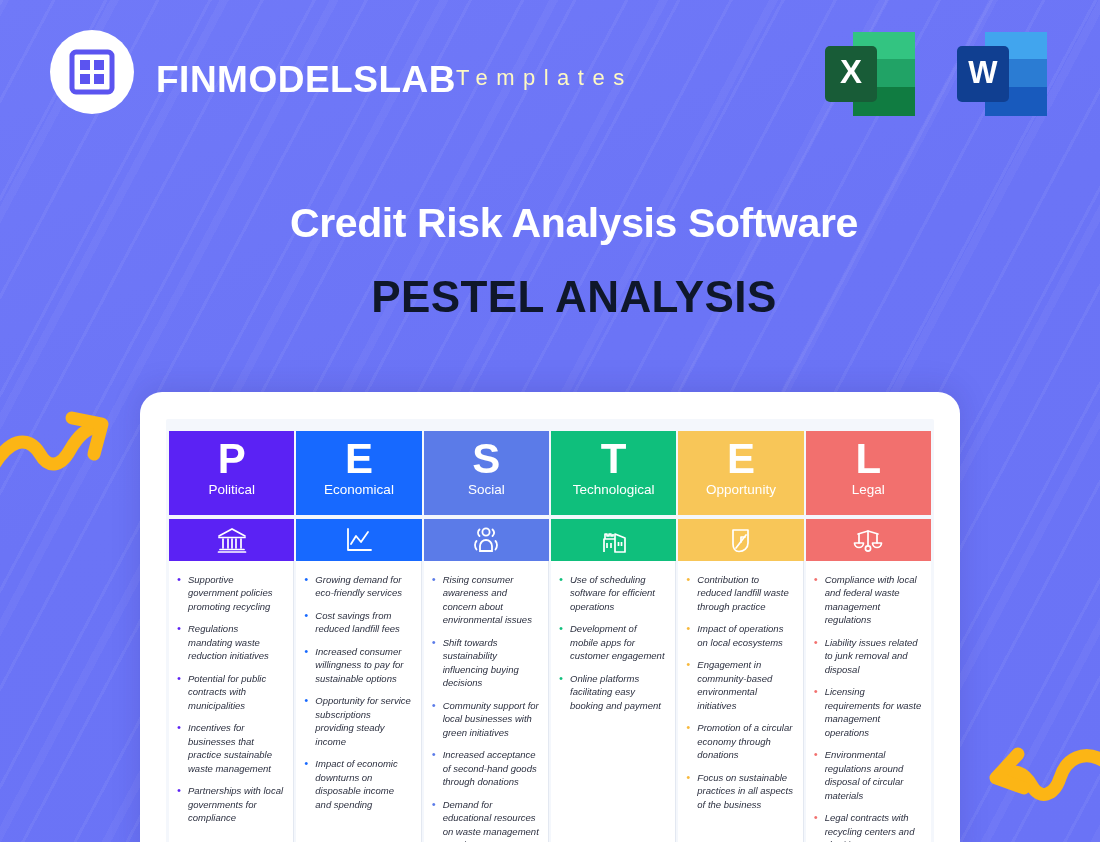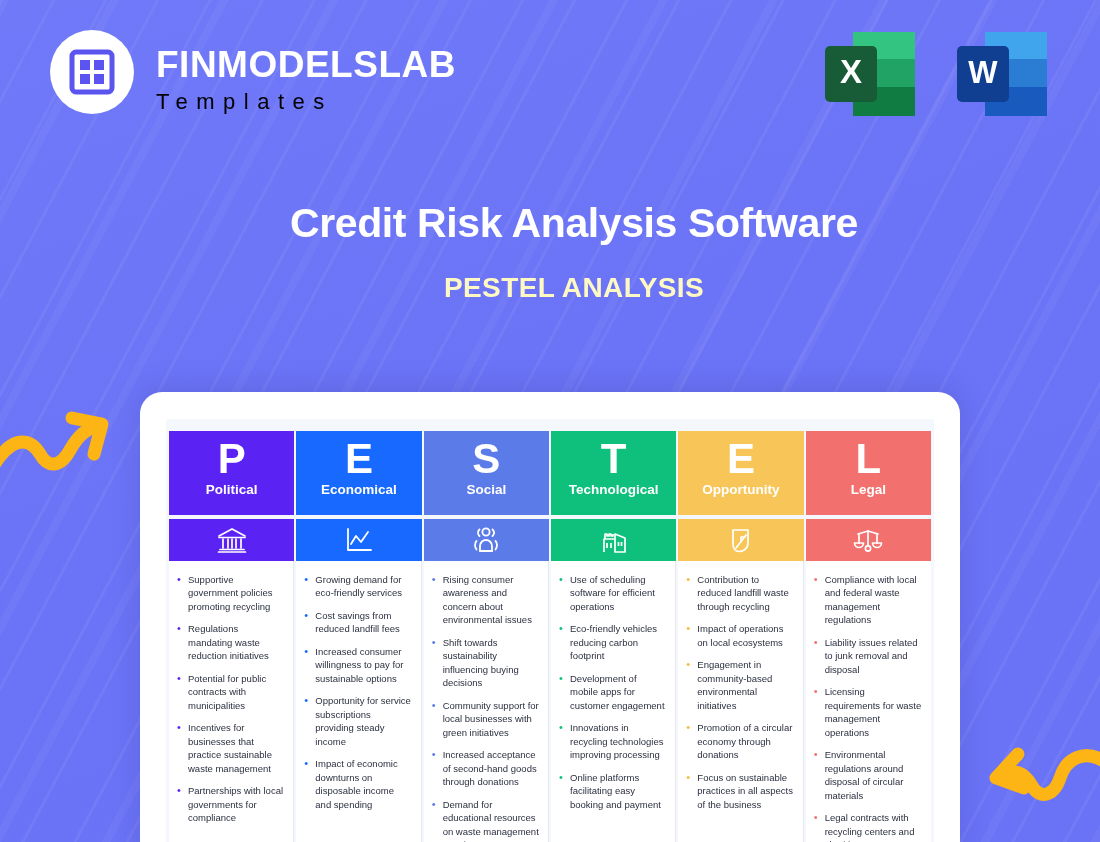--- a/index.html
+++ b/index.html
@@ -42,32 +42,32 @@
   .brand-mark {
     width: 84px;
     height: 84px;
     border-radius: 50%;
     background: #ffffff;
     display: flex;
     align-items: center;
     justify-content: center;
   }
 
-  .brand-text { display: flex; flex-direction: column; margin-top: 16px; }
+  .brand-text { display: flex; flex-direction: row; margin-top: 16px; }
 
   .brand-name {
     color: #ffffff;
     font-size: 37px;
     font-weight: 700;
     letter-spacing: 0.5px;
     line-height: 1.05;
   }
 
   .brand-sub {
-    color: #000000;
+    color: #fef9c3;
     font-size: 22px;
     font-weight: 400;
     letter-spacing: 8.5px;
     margin-top: 4px;
   }
 
   .office-icons {
     position: absolute;
     right: 48px;
     top: 28px;
@@ -86,22 +86,22 @@
     margin-left: 48px;
   }
   .title-main {
     color: #ffffff;
     font-size: 41px;
     font-weight: 700;
     letter-spacing: -0.4px;
     line-height: 1.15;
   }
   .title-sub {
-    color: #fef9c3;
-    font-size: 28px;
+    color: #0f172a;
+    font-size: 44px;
     font-weight: 700;
     letter-spacing: 0.4px;
     margin-top: 25px;
   }
 
   
   .arrow { position: absolute; pointer-events: none; }
   .arrow-left  { left: -12px; top: 396px; }
   .arrow-right { right: -6px; bottom: 6px; }
 
@@ -146,21 +146,21 @@
     color: #ffffff;
   }
   .head-letter {
     font-size: 42px;
     font-weight: 700;
     line-height: 1.05;
     letter-spacing: 0px;
   }
   .head-label {
     font-size: 13.5px;
-    font-weight: 700;
+    font-weight: 400;
     margin-top: 2px;
     line-height: 1.1;
   }
 
   
   .icon-cell {
     height: 42px;
     margin-top: 4px;
     display: flex;
     align-items: center;
@@ -170,21 +170,21 @@
 
   
   .body-cell {
     background: #ffffff;
     border-right: 1px solid #e3e8f1;
     min-height: 245px;
     padding: 12px 9px 10px 7px;
   }
   .body-cell.last { border-right: none; }
 
-  .bullets { list-style: none; }
+  .bullets { list-style: none; font-style: italic; }
   .bullets li {
     position: relative;
     padding-left: 12px;
     margin-bottom: 9px;
     font-size: 9.5px;
     line-height: 1.42;
     color: #2c3040;
   }
   .bullets li::before {
     content: "•";
@@ -380,30 +380,28 @@
           <li>Shift towards sustainability influencing buying decisions</li>
           <li>Community support for local businesses with green initiatives</li>
           <li>Increased acceptance of second-hand goods through donations</li>
           <li>Demand for educational resources on waste management practices</li>
         </ul>
       </div>
 
       <div class="body-cell c3">
         <ul class="bullets">
           <li>Use of scheduling software for efficient operations</li>
-          <li>Eco-friendly vehicles reducing carbon footprint</li>
           <li>Development of mobile apps for customer engagement</li>
-          <li>Innovations in recycling technologies improving processing</li>
           <li>Online platforms facilitating easy booking and payment</li>
         </ul>
       </div>
 
       <div class="body-cell c4">
         <ul class="bullets">
-          <li>Contribution to reduced landfill waste through recycling</li>
+          <li>Contribution to reduced landfill waste through practice</li>
           <li>Impact of operations on local ecosystems</li>
           <li>Engagement in community-based environmental initiatives</li>
           <li>Promotion of a circular economy through donations</li>
           <li>Focus on sustainable practices in all aspects of the business</li>
         </ul>
       </div>
 
       <div class="body-cell c5 last">
         <ul class="bullets">
           <li>Compliance with local and federal waste management regulations</li>

